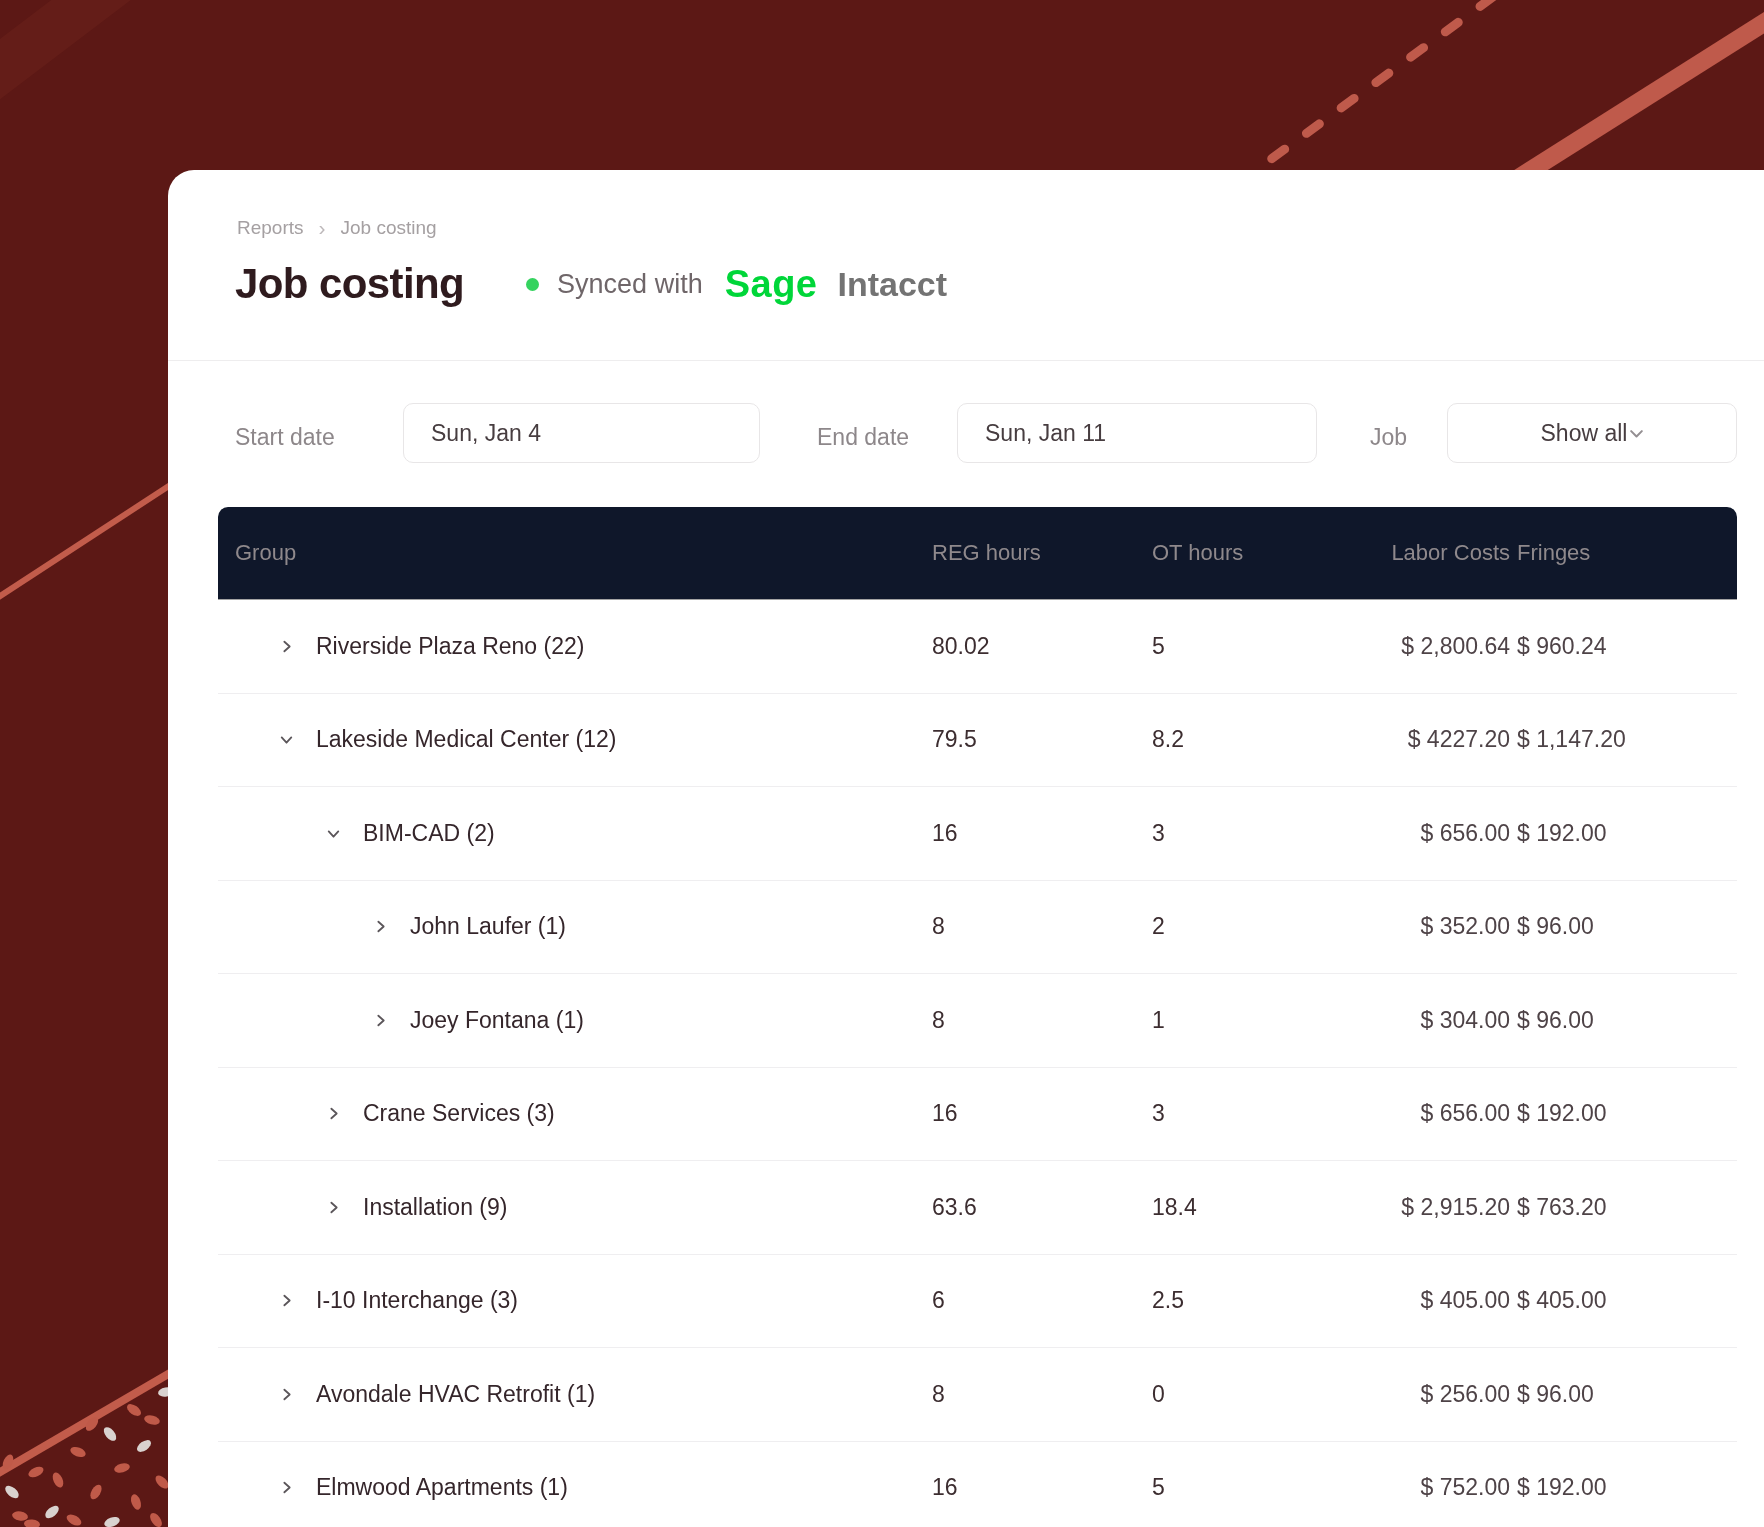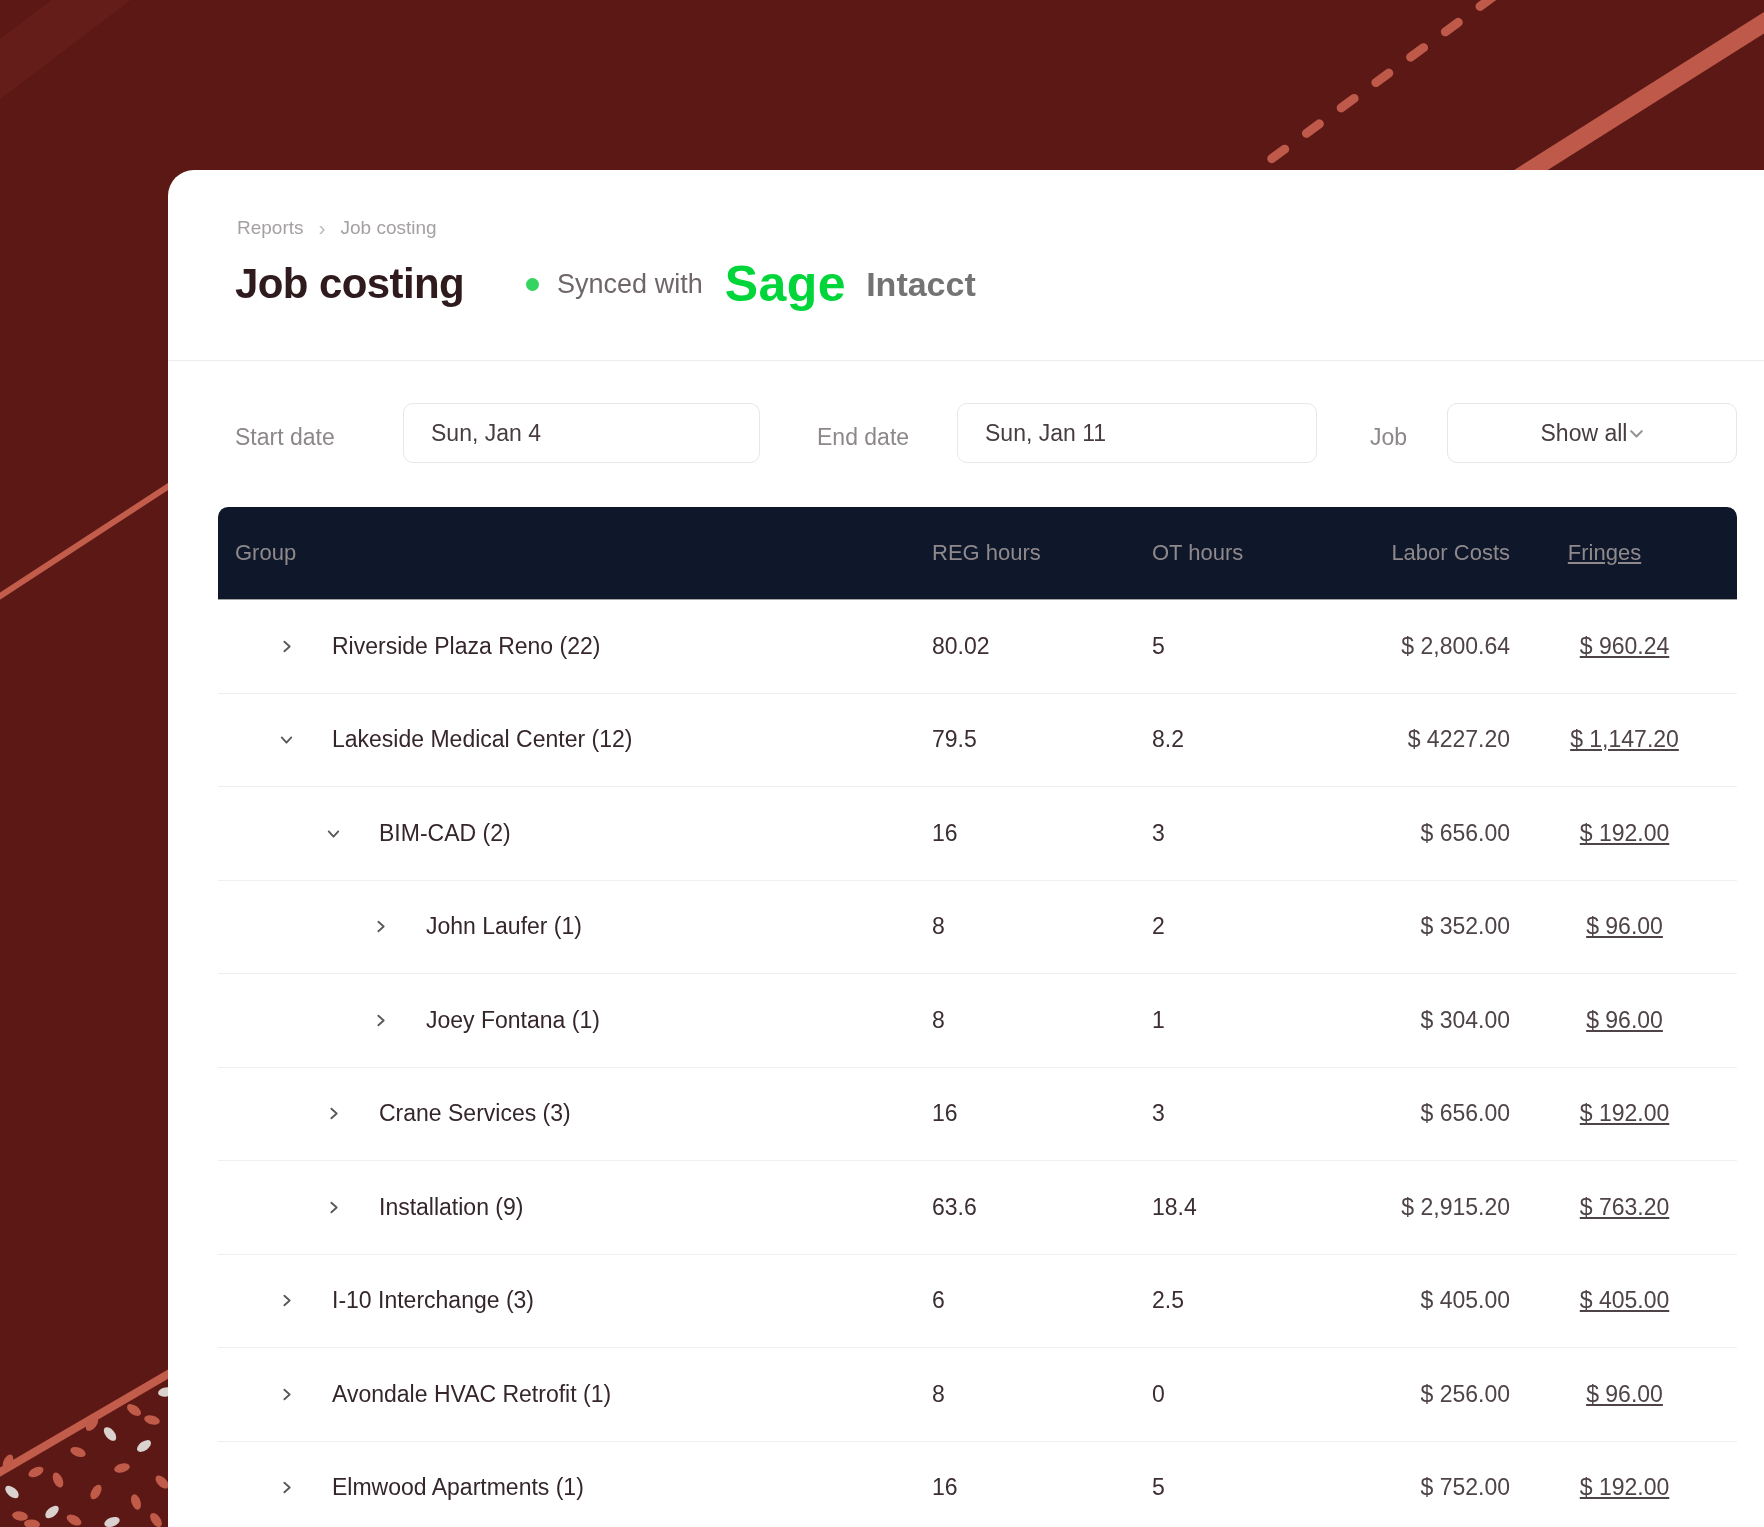--- a/index.html
+++ b/index.html
@@ -18,21 +18,21 @@
   .breadcrumb{
     position:absolute;left:69px;top:47px;display:flex;align-items:center;gap:15px;
     font-size:19px;color:#A5A0A2;
   }
   .breadcrumb .sep{color:#BCB7B9;font-size:21px;line-height:1;transform:translateY(-1px);}
   .title-row{position:absolute;left:67px;top:86px;display:flex;align-items:center;height:56px;}
   .page-title{font-size:42px;font-weight:700;color:#2F1B1E;letter-spacing:-0.6px;}
   .sync{display:flex;align-items:center;margin-left:62px;gap:18px;}
   .sync-dot{width:13px;height:13px;border-radius:50%;background:#35D35F;}
   .sync-text{font-size:27px;color:#6F6669;}
-  .sage-logo{font-size:50px;font-weight:700;color:#00D639;letter-spacing:0.5px;margin-left:4px;}
+  .sage-logo{font-size:38px;font-weight:700;color:#00D639;letter-spacing:0.5px;margin-left:4px;}
   .intacct{font-size:34px;font-weight:600;color:#737373;margin-left:2px;}
   .header-divider{position:absolute;left:0;top:190px;width:100%;height:1px;background:#EEEDEE;}
   
   .f-label{position:absolute;top:233px;height:68px;line-height:68px;font-size:23px;color:#8D878A;}
   .f-box{
     position:absolute;top:233px;height:60px;box-sizing:border-box;background:#fff;
     border:1.5px solid #E8E6E7;border-radius:10px;display:flex;align-items:center;
     padding:0 24px 0 27px;font-size:23px;color:#473D40;
   }
   #lbl-start{left:67px;}  #inp-start{left:235px;width:357px;}
@@ -43,30 +43,30 @@
   .table{position:absolute;left:50px;top:337px;width:1519px;}
   .grid-row{
     display:grid;grid-template-columns:714px 220px 205px 160px 1fr;align-items:center;
   }
   .thead{
     height:93px;background:#0f172a;border-radius:10px 10px 0 0;
     font-size:22px;color:#8F898C;border-bottom:1px solid #a3a3a3;box-sizing:border-box;
   }
   .thead .c0{padding-left:17px;}
   .c3{text-align:right;padding-right:7px;}
-  .c4{text-align:center;padding-right:5px;text-decoration:underline;}
+  .c4{text-align:left;padding-right:5px;}
   .thead .c4{padding-right:45px;}
   .trow{
     height:93.5px;border-bottom:1px solid #EFEEF0;box-sizing:border-box;
     font-size:23px;color:#3C2D30;background:#fff;cursor:pointer;
   }
   .trow .c0{display:flex;align-items:center;color:#35262B;}
   .row-chevron{display:flex;width:17px;height:17px;color:#5B565A;flex:none;}
   .row-chevron.expanded{transform:rotate(90deg);}
-  .row-label{margin-left:37px;white-space:nowrap;}
+  .row-label{margin-left:21px;white-space:nowrap;}
   .money{color:#4E4347;}
 </style>
 </head>
 <body>
 
 <svg id="bg-decor" width="1764" height="1527" viewBox="0 0 1764 1527">
 
   <line x1="-30" y1="92" x2="120" y2="-22" stroke="#661F19" stroke-width="48" opacity="0.85"></line>
 
   <line x1="1237" y1="184" x2="1508" y2="-14" stroke="#BF5A4B" stroke-width="9" stroke-dasharray="16 27" stroke-linecap="round"></line>

